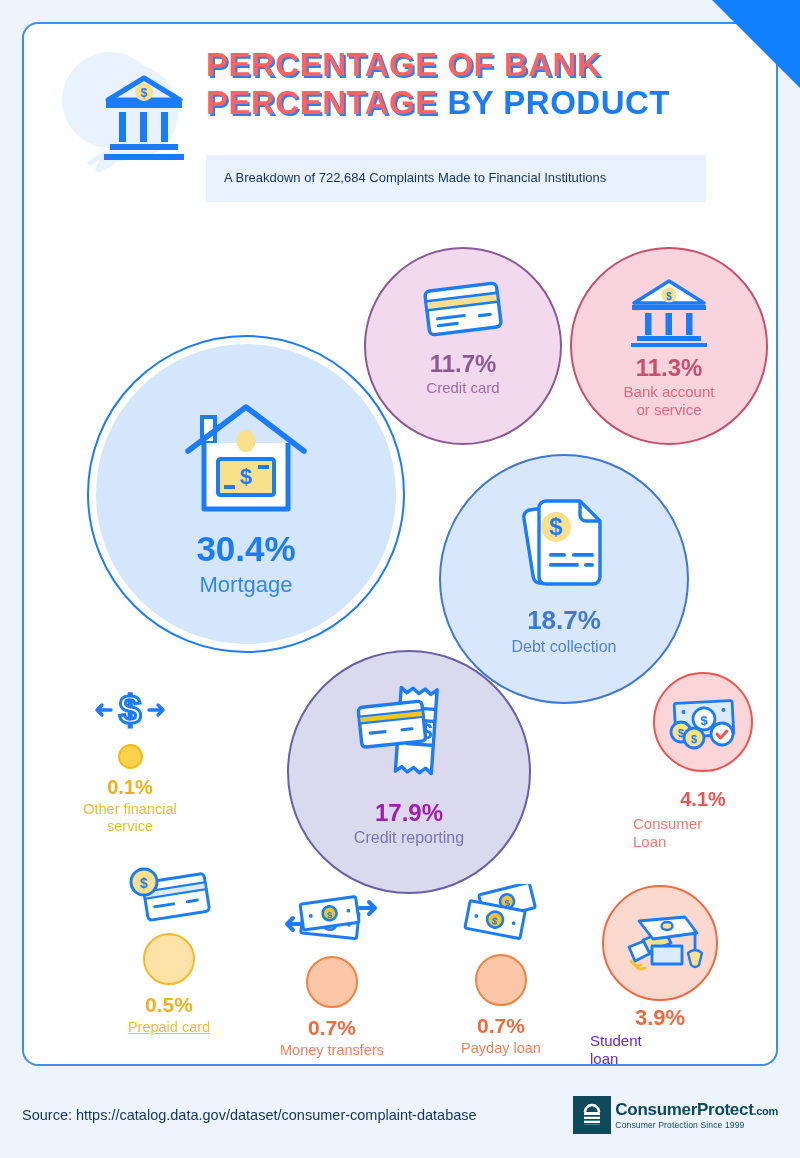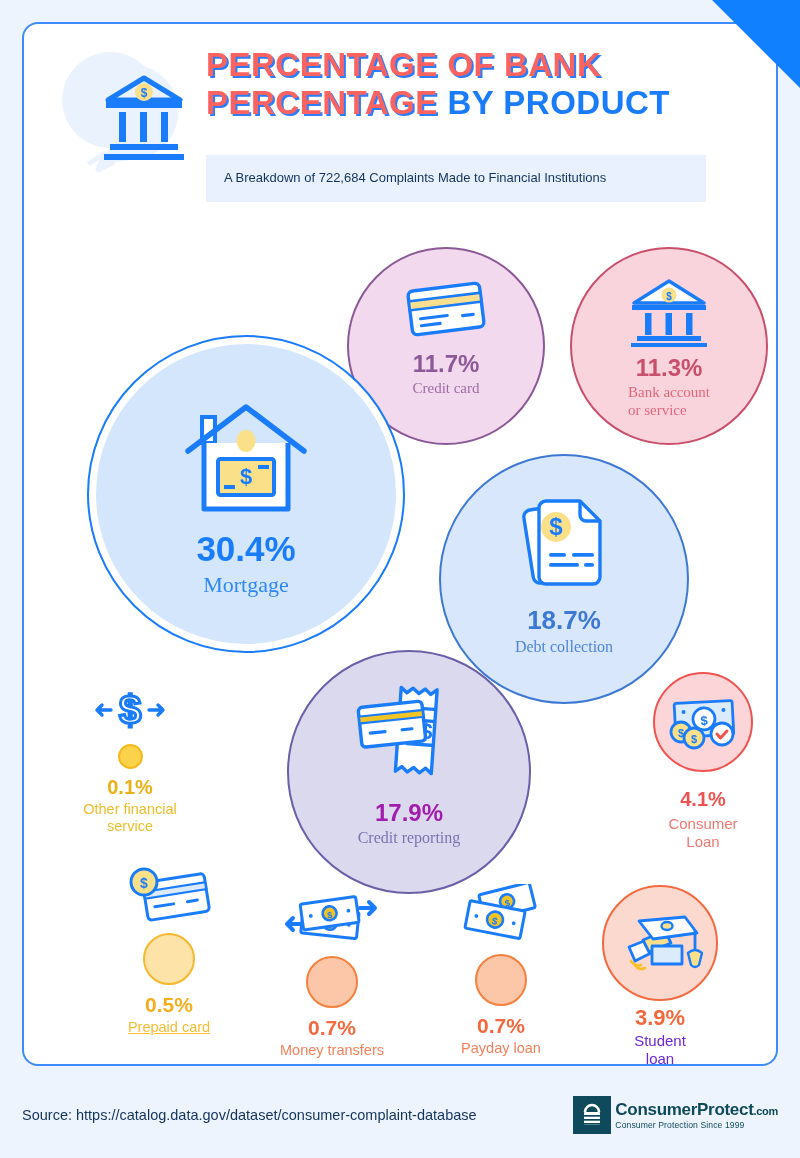--- a/index.html
+++ b/index.html
@@ -66,37 +66,37 @@
     display: flex; flex-direction: column;
     align-items: center; justify-content: flex-start;
   }
   .bub .ico { position: relative; z-index: 2; }
   .bub .pct {
     position: relative; z-index: 2;
     font-weight: bold; line-height: 1.05;
   }
   .bub .lbl {
     position: relative; z-index: 2;
-    text-align: left; line-height: 1.22; font-family: Liberation Serif, serif;
+    text-align: center; line-height: 1.22;
   }
 
   
   #b-mortgage {
     left: 63px; top: 311px; width: 318px; height: 318px;
     background: #d4e6fb; border: 2.5px solid #1a7cfb;
     background-clip: padding-box;
     box-shadow: 0 0 0 7px #ffffff inset;
     z-index: 5;
   }
   #b-mortgage .pct { font-size: 35px; color: #1a7cfb; margin-top: 8px; }
   #b-mortgage .lbl { font-size: 22px; color: #2f87f5; margin-top: 4px; }
 
   
   #b-creditcard {
-    left: 323px; top: 223px; width: 198px; height: 198px;
+    left: 340px; top: 223px; width: 198px; height: 198px;
     background: #f2d9ee; border: 2.5px solid #8b5a96;
     z-index: 4;
   }
   #b-creditcard .pct { font-size: 24px; color: #8b5a96; margin-top: 6px; }
   #b-creditcard .lbl { font-size: 15px; color: #9d6ca5; margin-top: 3px; }
 
   
   #b-bank {
     left: 546px; top: 223px; width: 198px; height: 198px;
     background: #f9d4dc; border: 2.5px solid #c94f6d;
@@ -145,21 +145,21 @@
   }
   .stat .ico { display: block; }
   .stat .dot {
     border-radius: 50%;
     display: block;
   }
   .stat .pct { font-weight: bold; line-height: 1.1; }
   .stat .lbl { text-align: center; line-height: 1.2; }
 
   .below-pct { font-weight: bold; text-align: center; line-height: 1.1; }
-  .below-lbl { text-align: center; line-height: 1.22; }
+  .below-lbl { line-height: 1.22; }
 
   
   .footer {
     position: absolute; left: 22px; top: 1085px;
     width: 756px; height: 60px;
     display: flex; align-items: center; justify-content: space-between;
   }
   .src { font-size: 14.5px; color: #13335e; }
   .logo { display: flex; align-items: center; gap: 4px; }
   .logo-mark {

